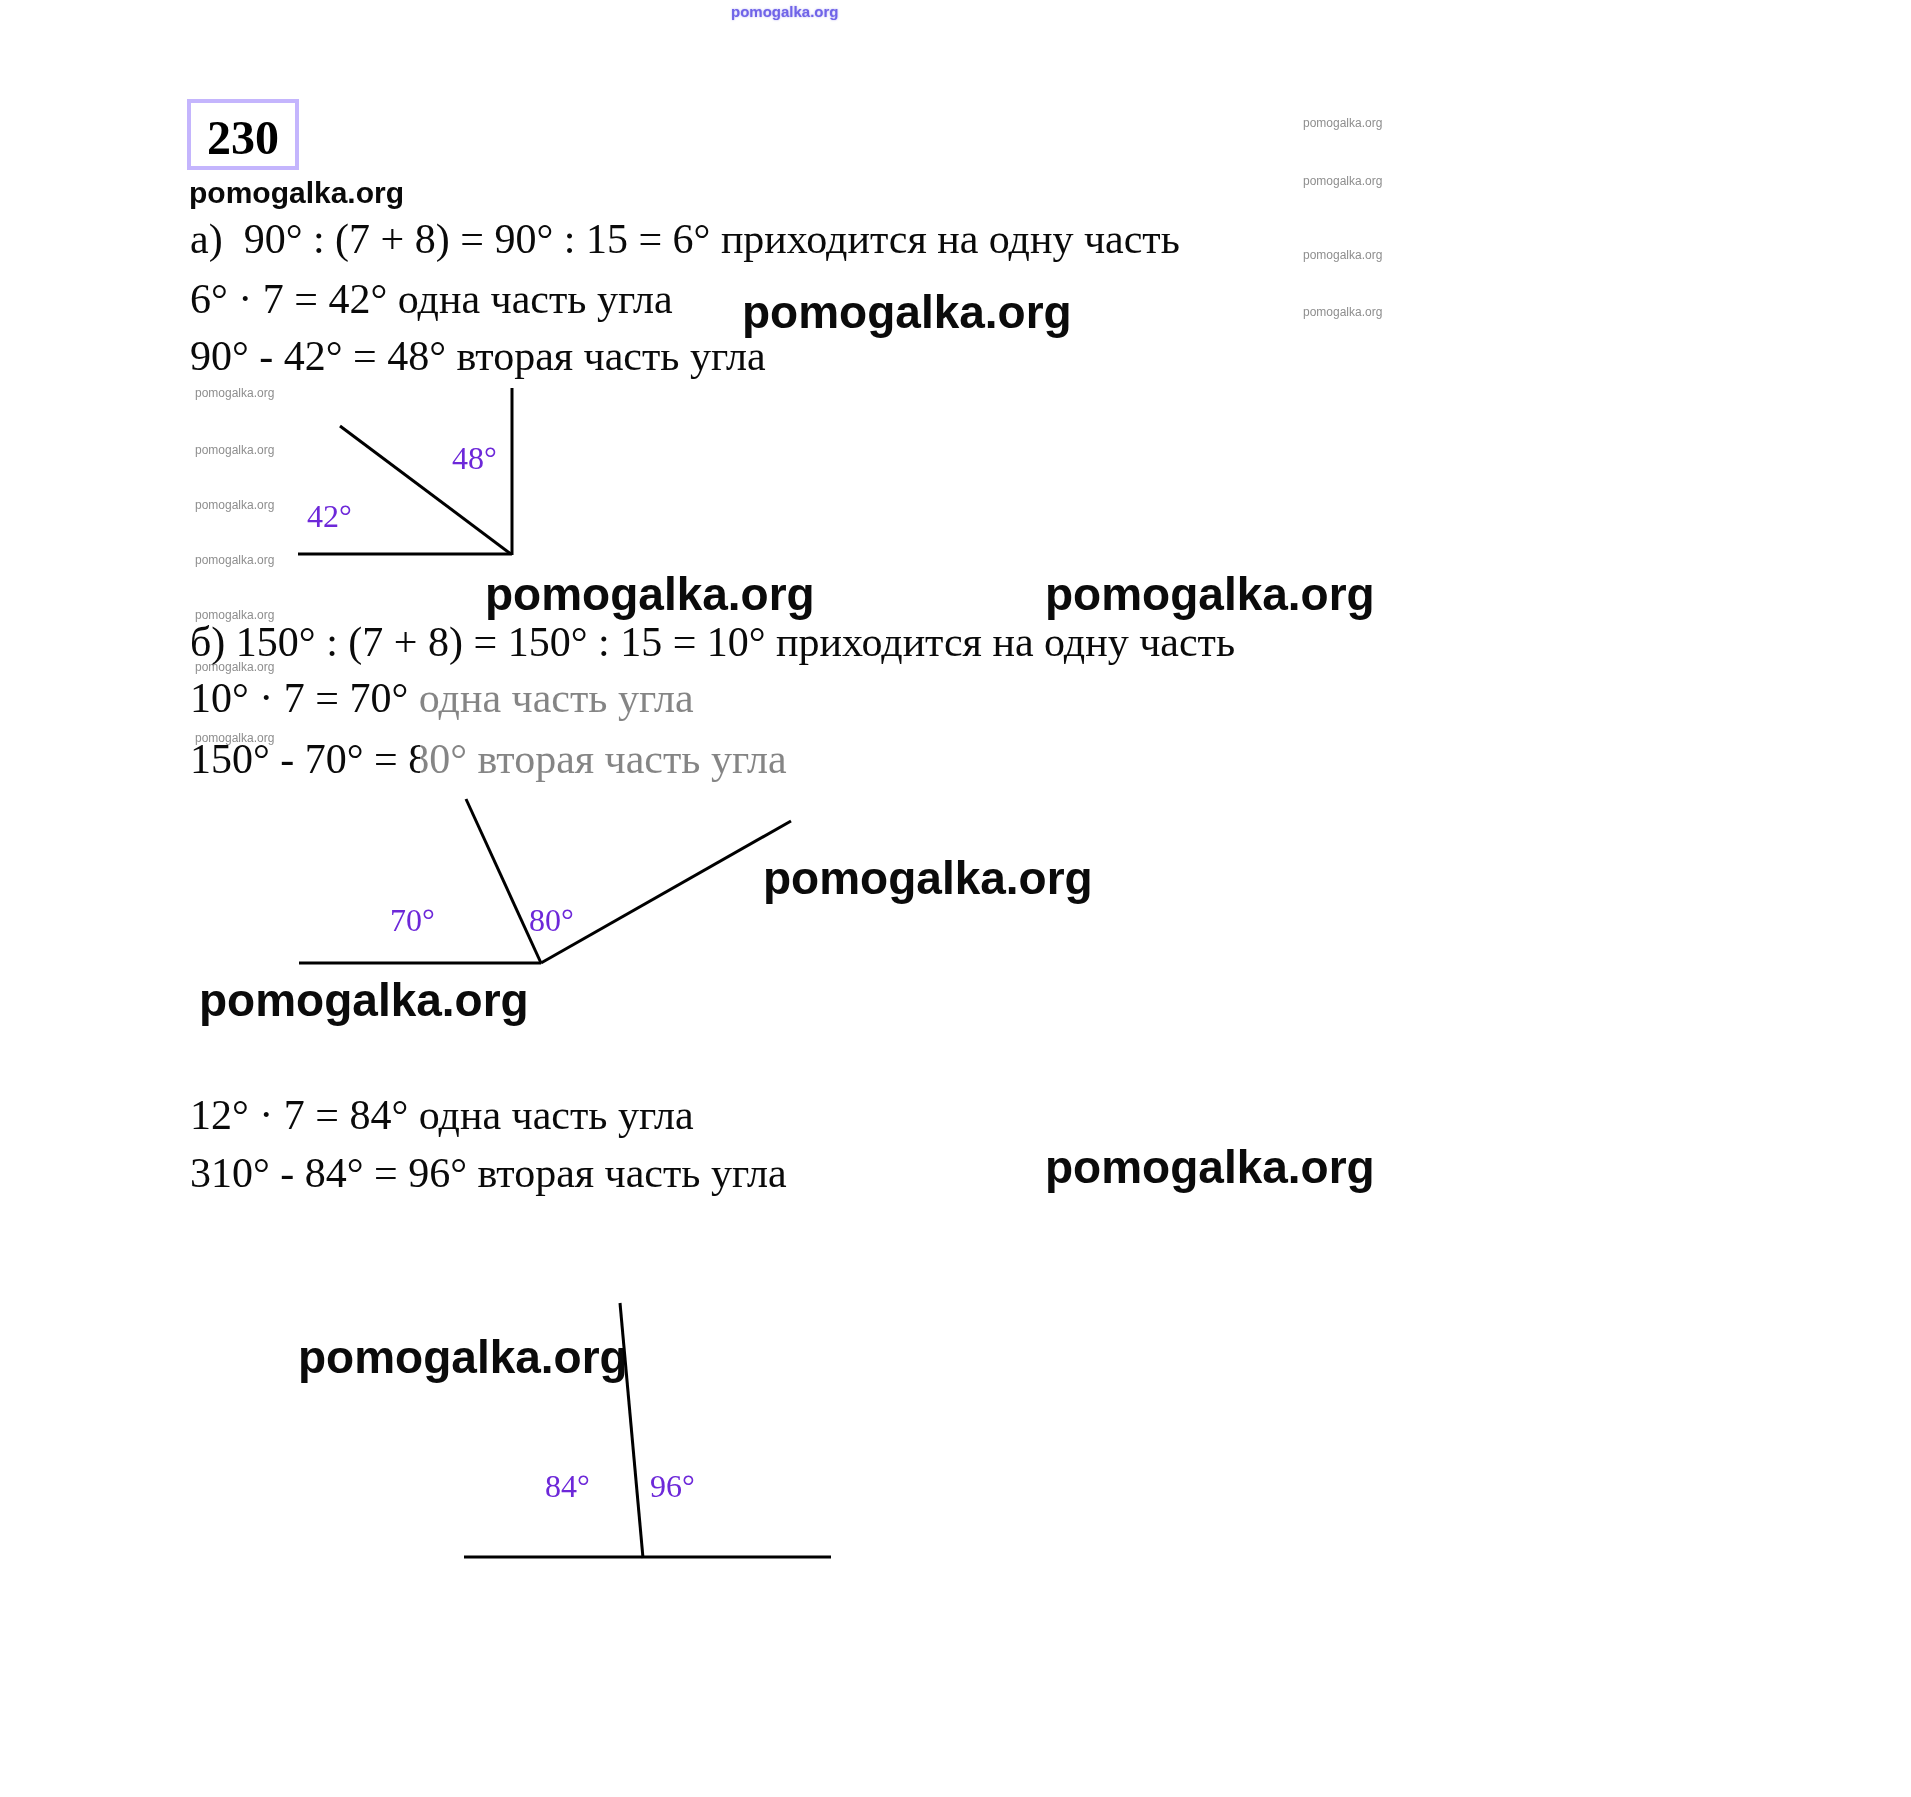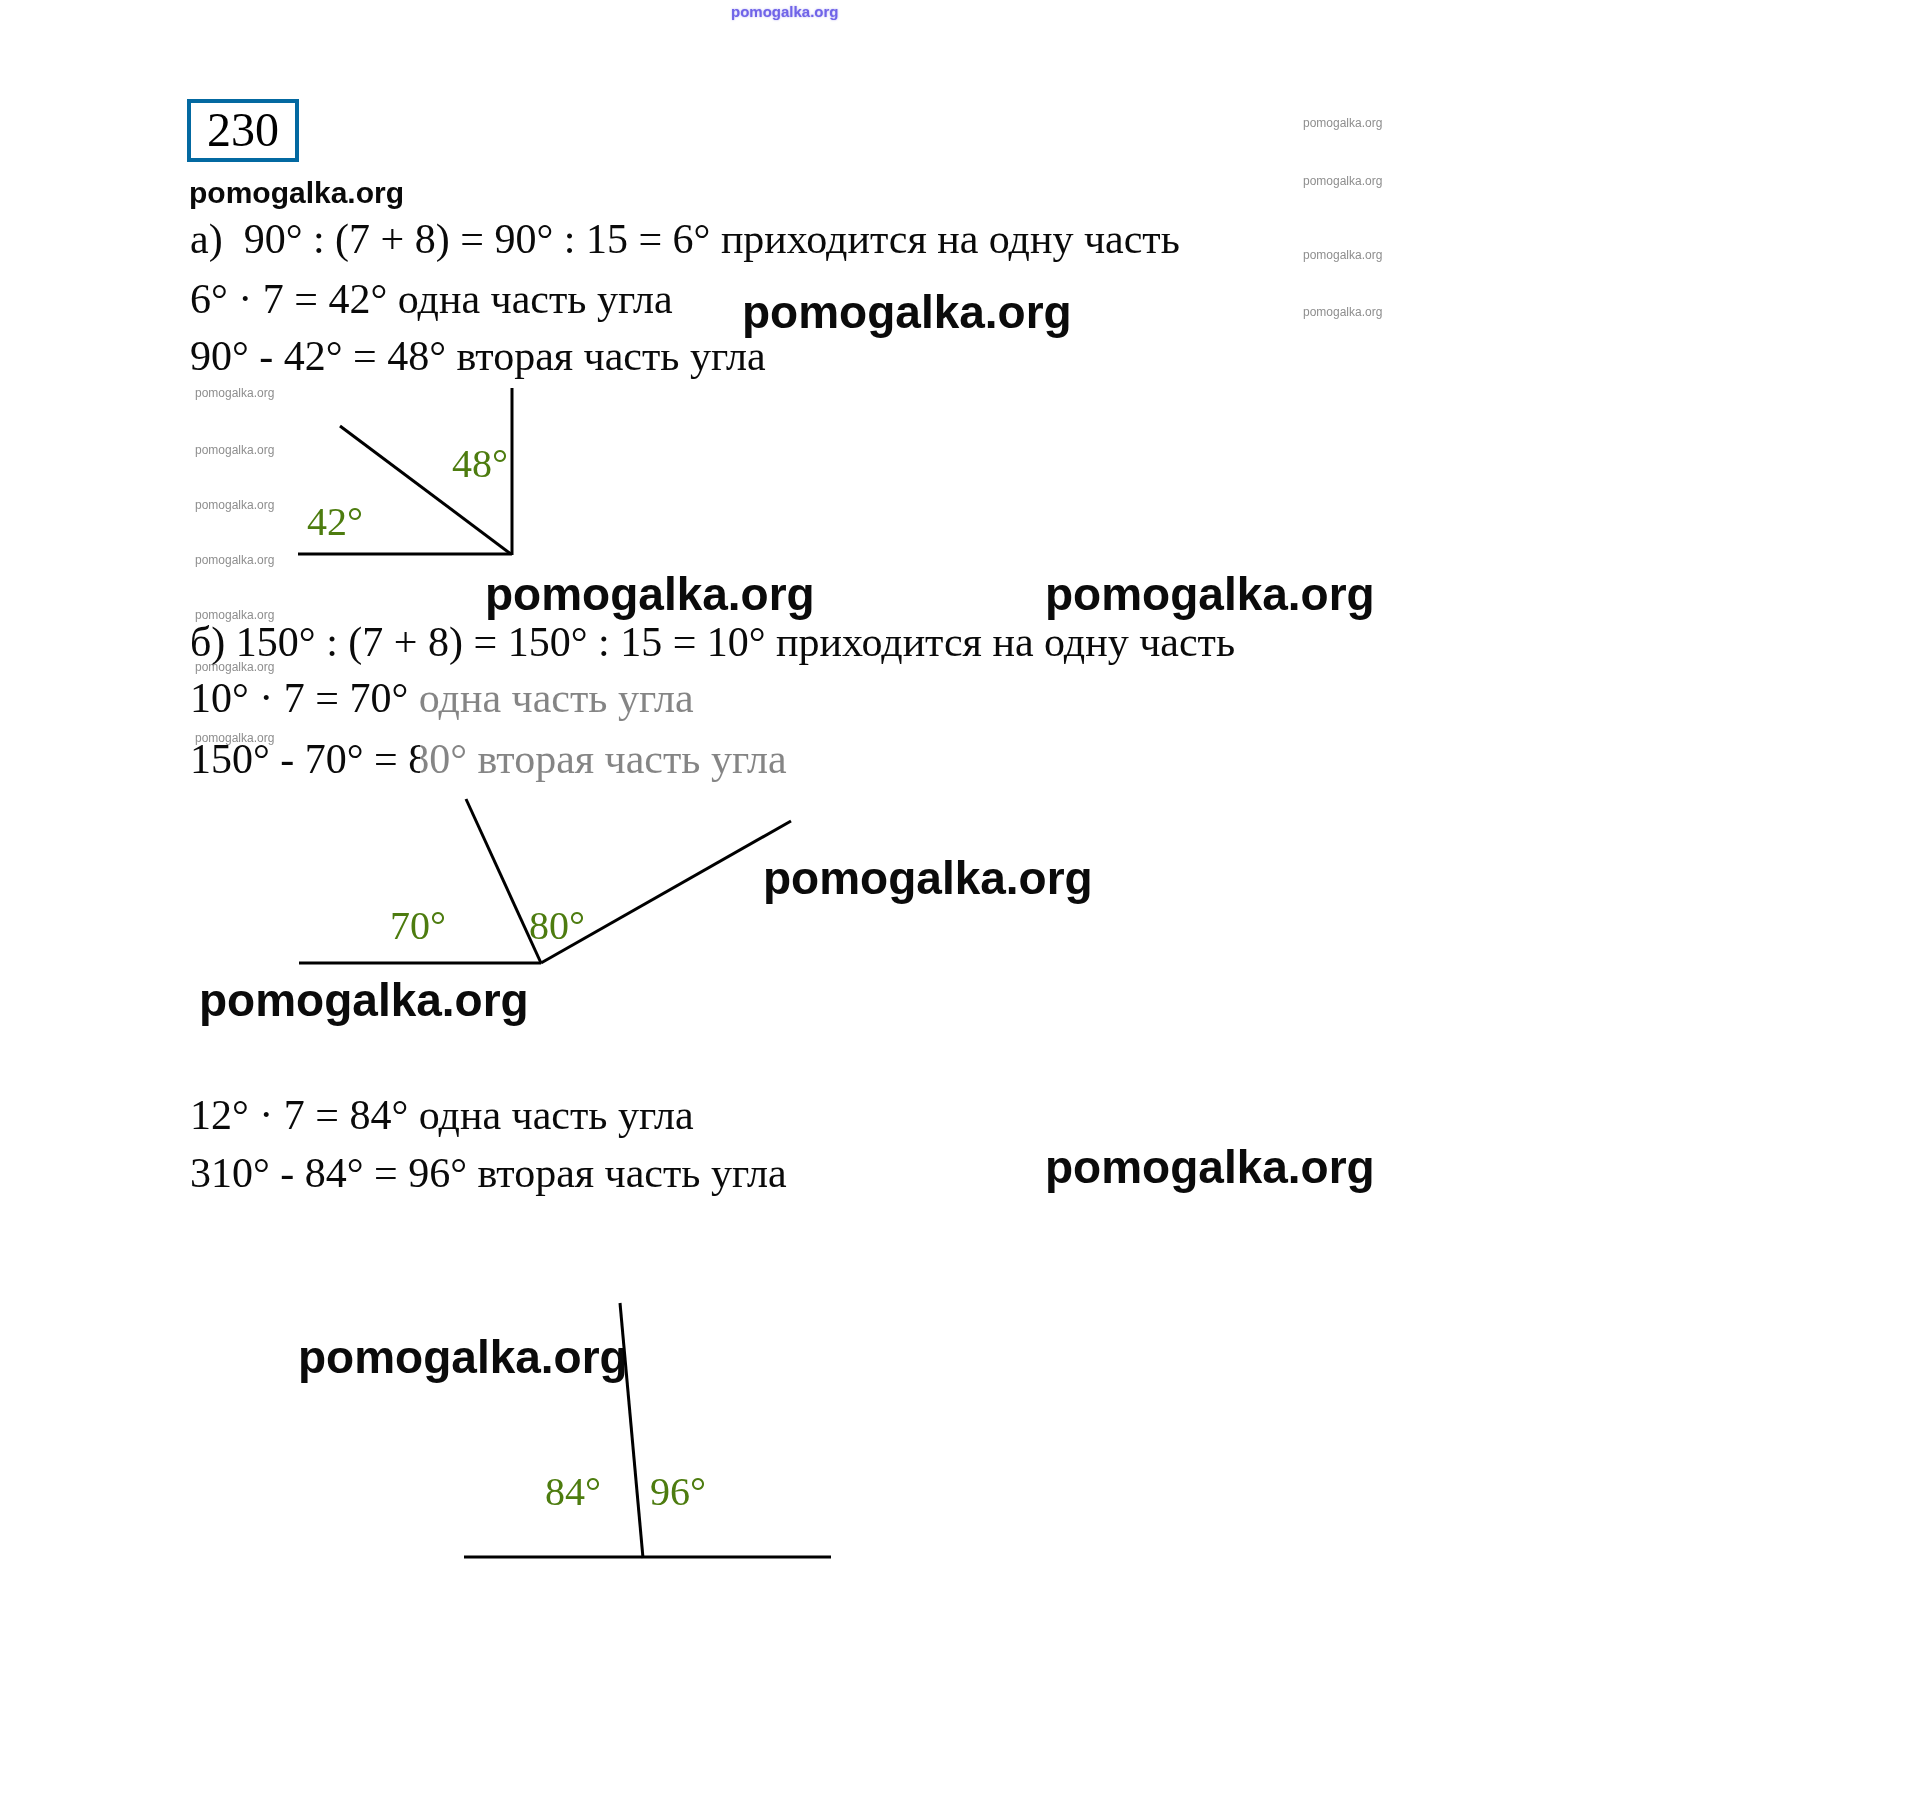--- a/index.html
+++ b/index.html
@@ -16,23 +16,23 @@
     position: absolute;
     font-family: "Liberation Serif", serif;
     font-size: 42px;
     line-height: 1.2;
     white-space: pre;
     color: #0a0a0a;
   }
   .angle-label {
     position: absolute;
     font-family: "Liberation Serif", serif;
-    font-size: 40px;
+    font-size: 32px;
     white-space: nowrap;
-    color: #4d7c0f;
+    color: #6d28d9;
   }
   .wm-big {
     position: absolute;
     font-family: "Liberation Sans", sans-serif;
     font-weight: 700;
     font-size: 46px;
     white-space: nowrap;
     color: #0b0b0b;
   }
   .wm-small {
@@ -50,24 +50,24 @@
     font-weight: 700;
     font-size: 15px;
     color: #7064e8;
     text-shadow: 0 0 2px rgba(112,100,232,.55);
     white-space: nowrap;
   }
   .problem-box {
     position: absolute;
     left: 187px;
     top: 99px;
-    border: 4px solid #0369a1;
-    padding: 2px 16px 3px;
+    border: 4px solid #c4b5fd;
+    padding: 10px 16px 3px;
     font-family: "Liberation Serif", serif;
-    font-weight: 400;
+    font-weight: 700;
     font-size: 48px;
     line-height: 1.05;
   }
   .site-label {
     position: absolute;
     left: 189px;
     top: 176px;
     font-family: "Liberation Sans", sans-serif;
     font-weight: 700;
     font-size: 30px;

